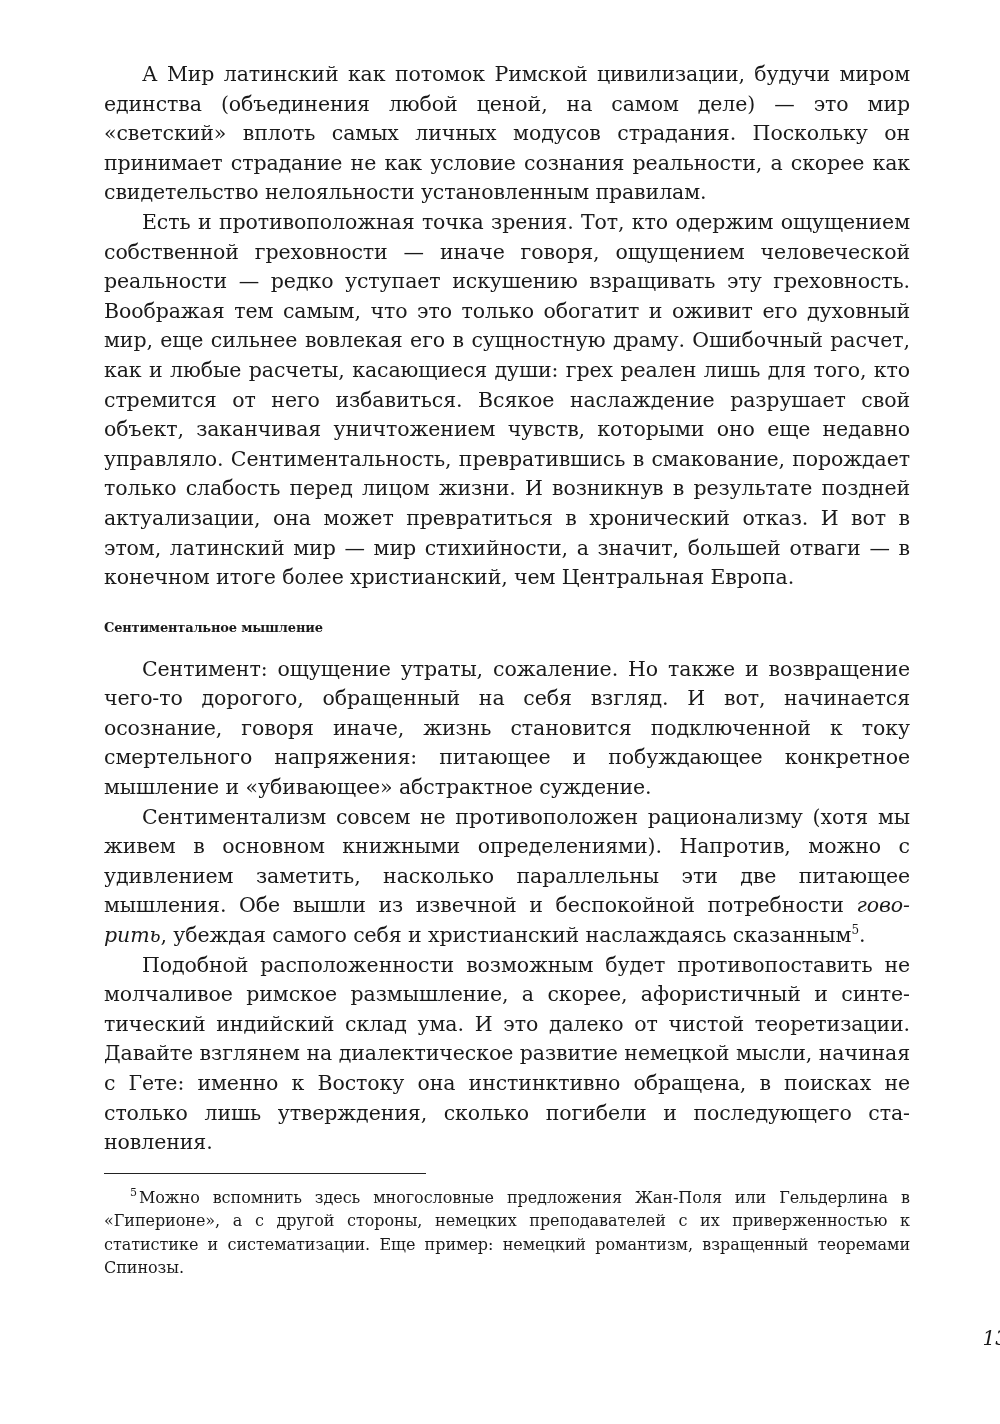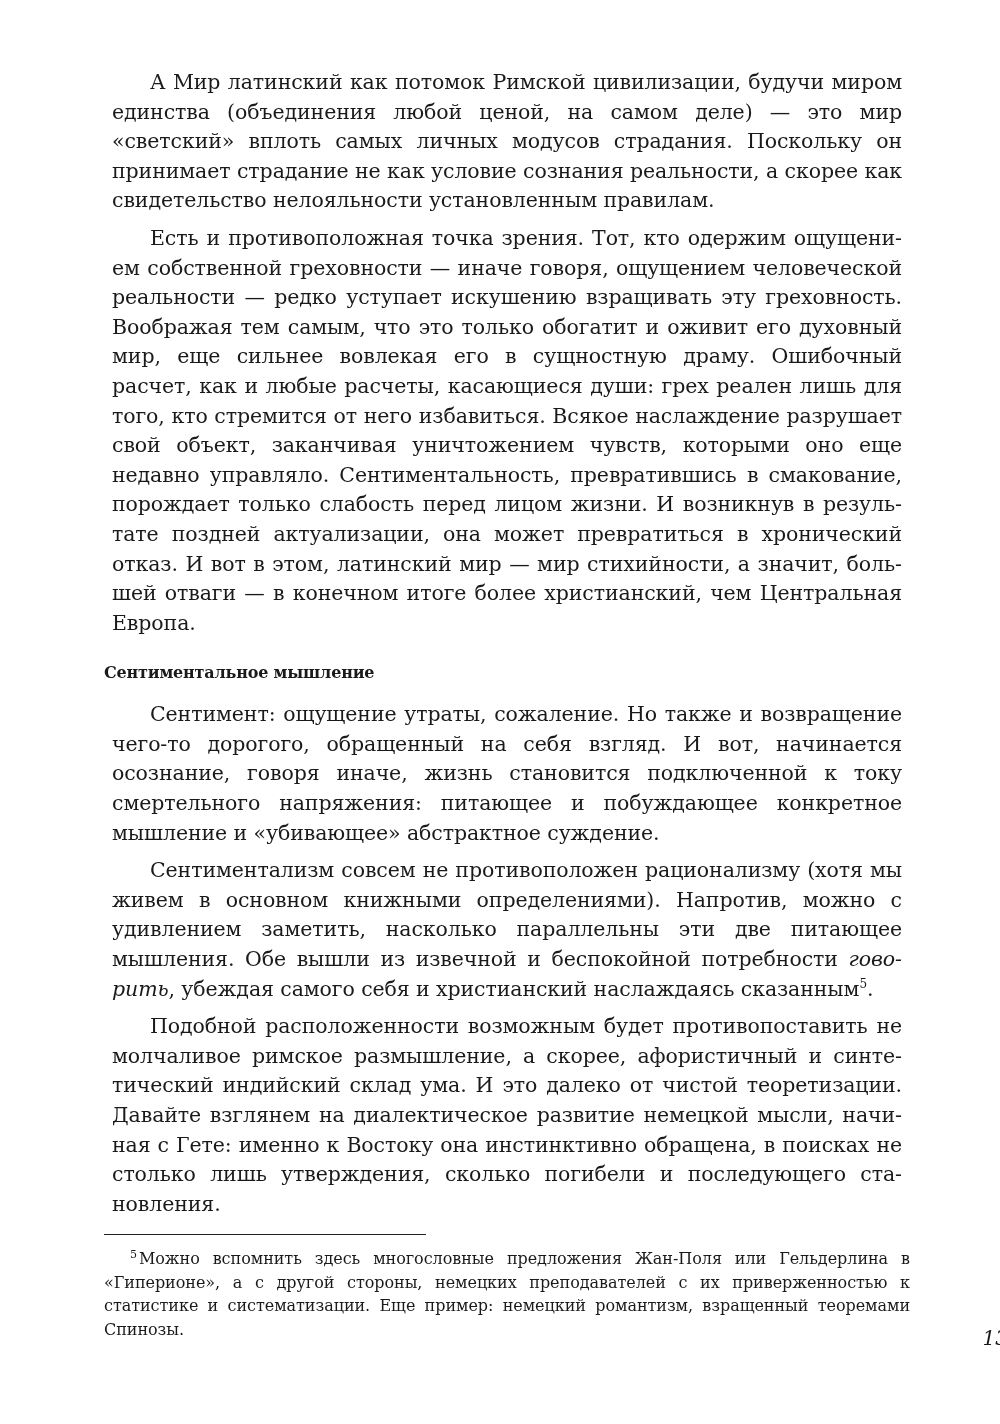--- a/index.html
+++ b/index.html
@@ -15,31 +15,31 @@
       color: #1a1a1a;
       font-family: "DejaVu Serif", "Liberation Serif", serif;
     }
     .page {
       position: absolute;
       left: 104px;
       top: 60px;
       width: 806px;
     }
     .body-text p {
-      margin: 8px;
+      margin: 0;
       font-size: 20.5px;
       line-height: 29.6px;
       text-align: justify;
       text-indent: 38px;
       hyphens: manual;
       letter-spacing: -0.1px;
     }
     .heading {
       margin: 22px 0 14px 0;
-      font-size: 16px;
+      font-size: 13px;
       font-weight: bold;
       line-height: 26px;
       letter-spacing: -0.2px;
     }
     .sup {
       font-size: 12px;
       vertical-align: super;
       line-height: 0;
     }
     em { font-style: italic; }

